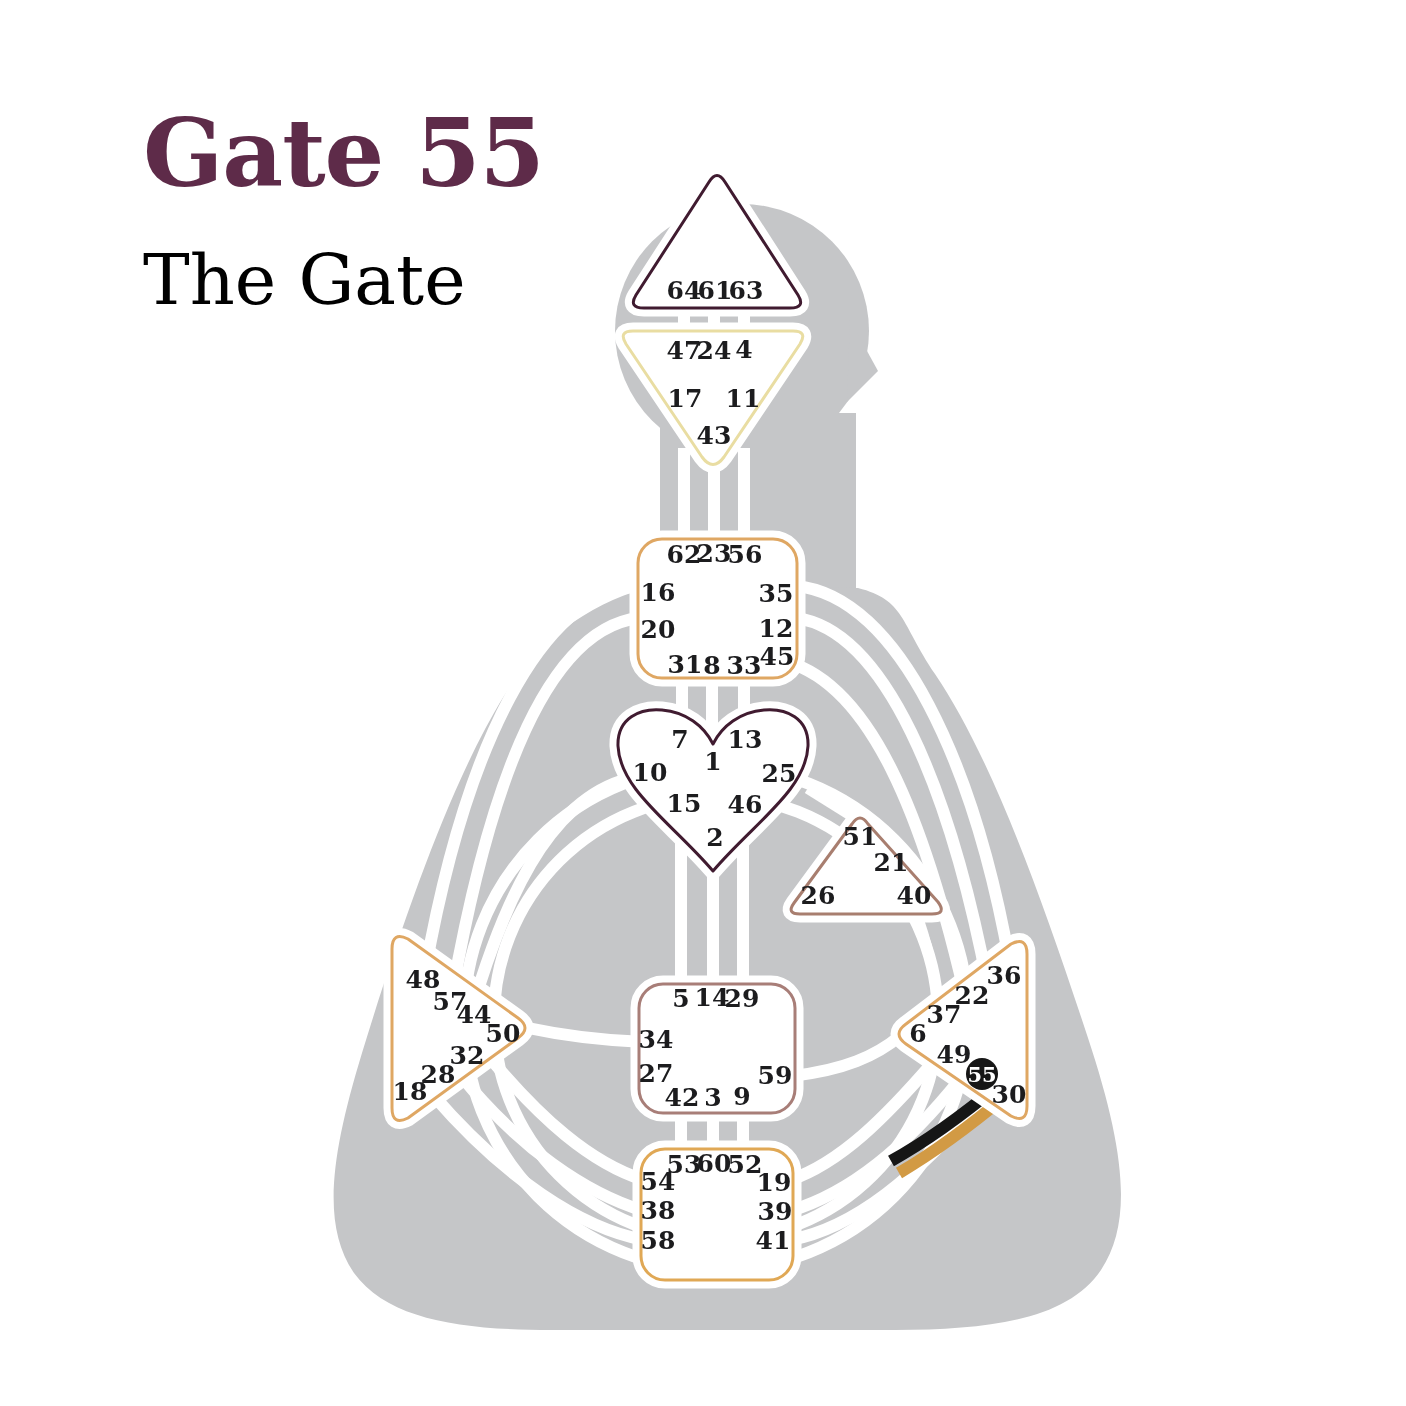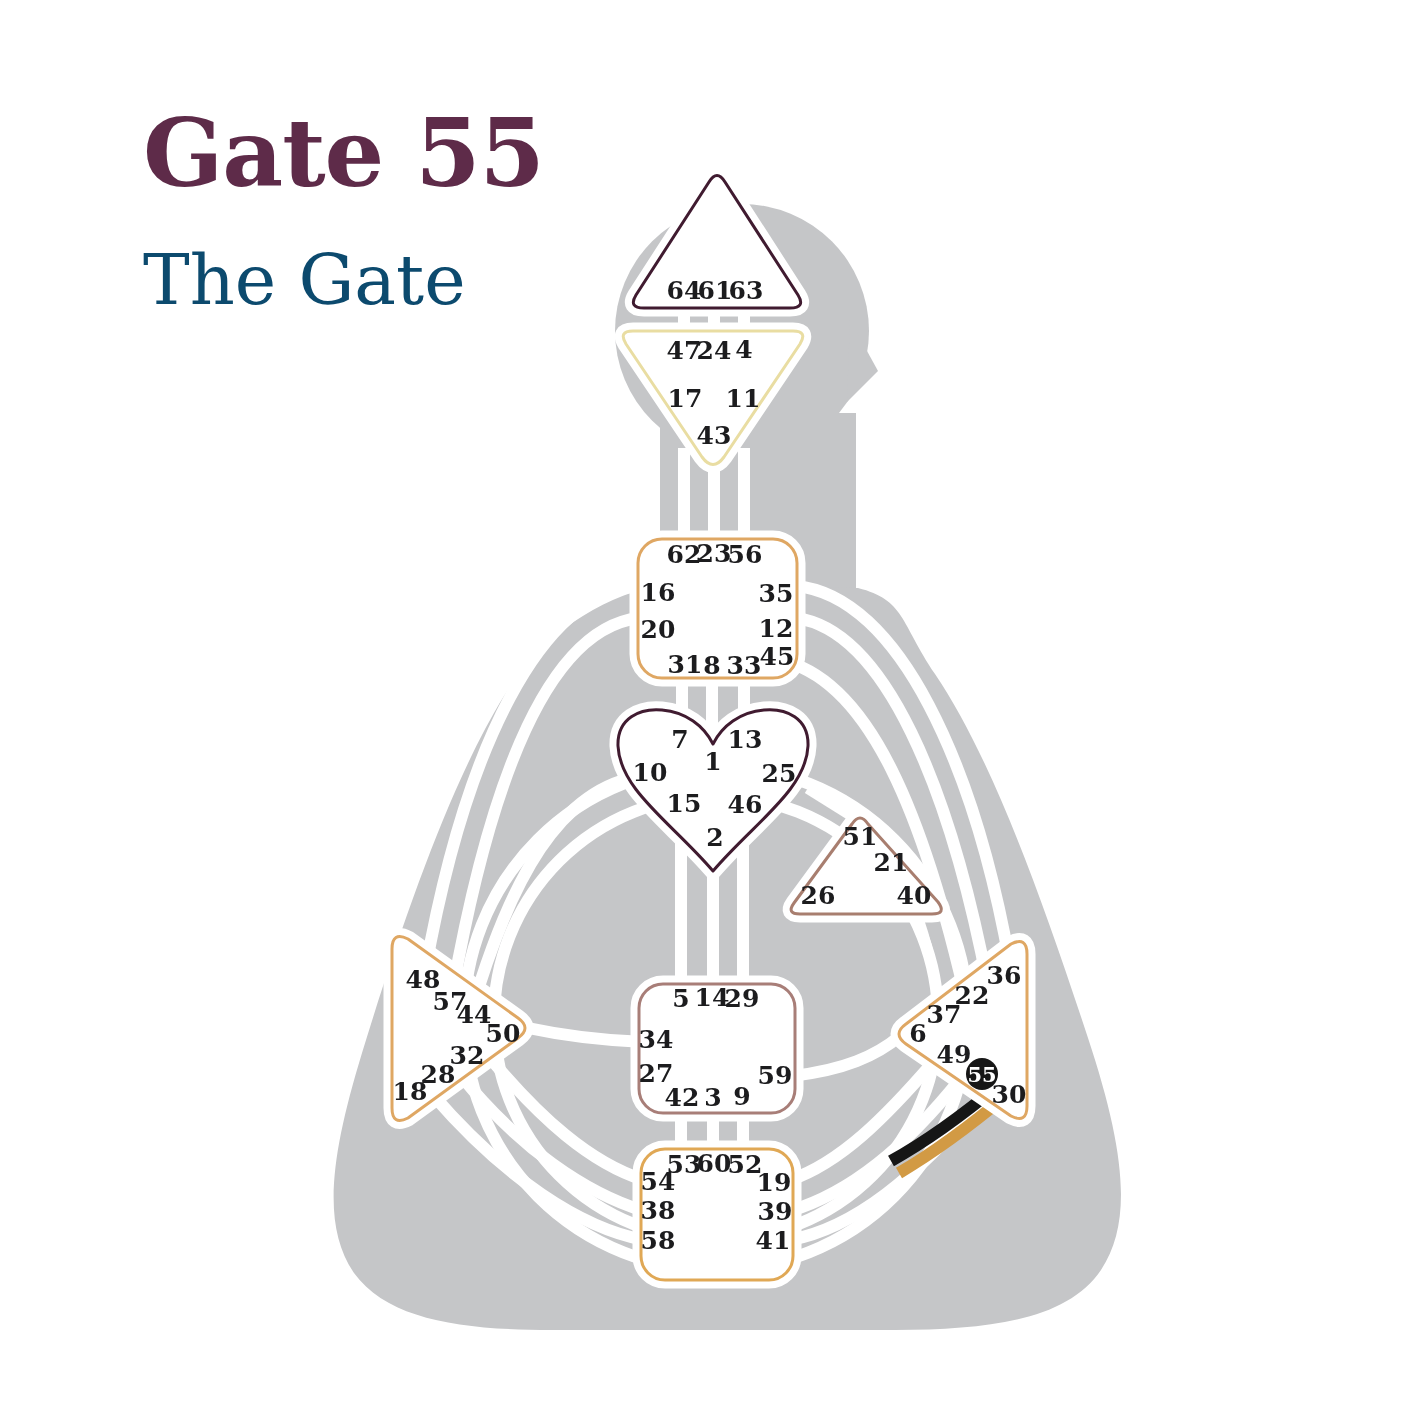--- a/index.html
+++ b/index.html
@@ -1,20 +1,20 @@
 <!DOCTYPE html>
 <html><head>
 <meta charset="utf-8">
 <style>
   html,body{margin:0;padding:0;background:#ffffff;}
   .page{position:relative;width:1406px;height:1406px;background:#ffffff;overflow:hidden;
         font-family:"DejaVu Serif", serif;margin-top:28px;}
   .title-block{position:absolute;left:143px;top:78px;color:#5e2b49;z-index:5;}
   .title-block h1{margin:0;font-size:94px;font-weight:bold;letter-spacing:-1px;line-height:1.0;}
-  .subtitle{margin-top:28px;font-size:70px;font-weight:normal;line-height:104px;color:#0c4a6e;}
+  .subtitle{margin-top:28px;font-size:70px;font-weight:normal;line-height:104px;color:#000000;}
   svg.graph{position:absolute;left:0;top:0;}
   .sil{fill:#c5c6c8;stroke:none;}
   .ch{fill:none;stroke:#ffffff;stroke-width:12;stroke-linecap:butt;}
   .ch-thin{fill:none;stroke:#ffffff;stroke-width:10;}
   .halo{fill:#ffffff;stroke:#ffffff;stroke-width:17;stroke-linejoin:round;}
   .cb{fill:#ffffff;stroke-width:3;stroke-linejoin:round;}
   .gate{font:bold 25px "DejaVu Serif", serif;fill:#1c1c1e;text-anchor:middle;}
   .badge-num{font:bold 21px "DejaVu Serif", serif;fill:#ffffff;text-anchor:middle;}
   .strand{fill:none;stroke-width:12;stroke-linecap:butt;}
 </style>

